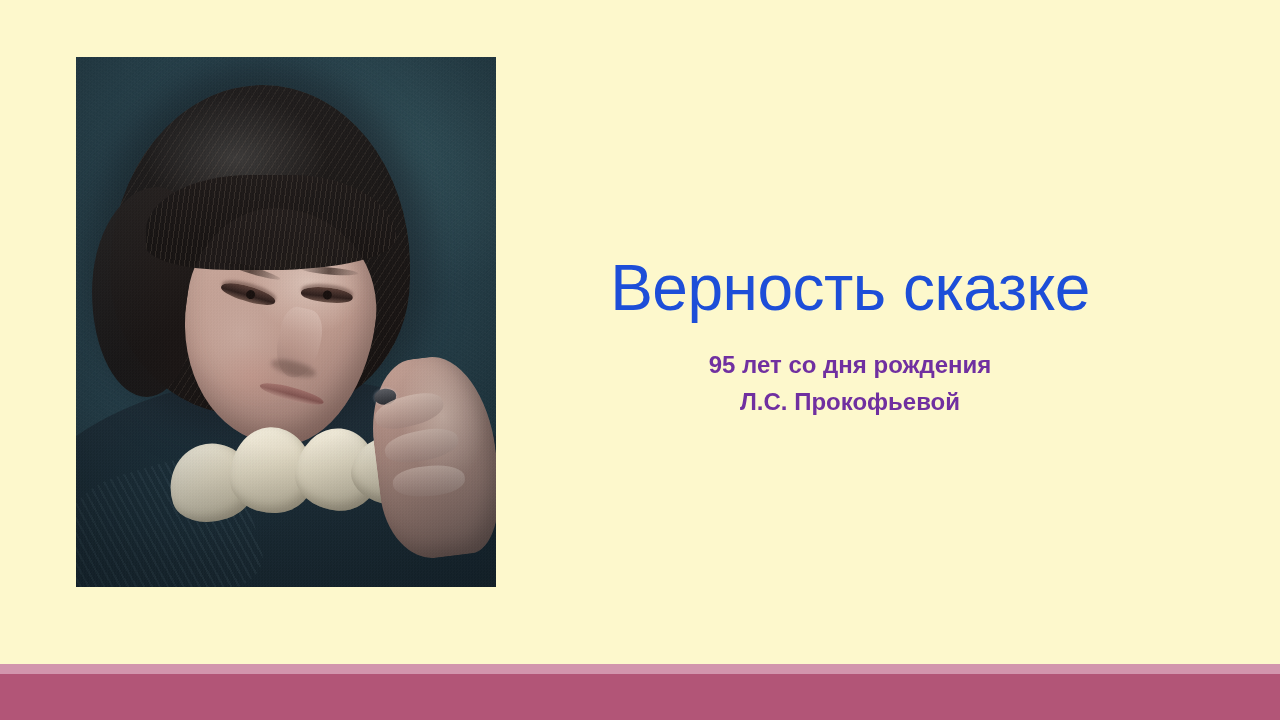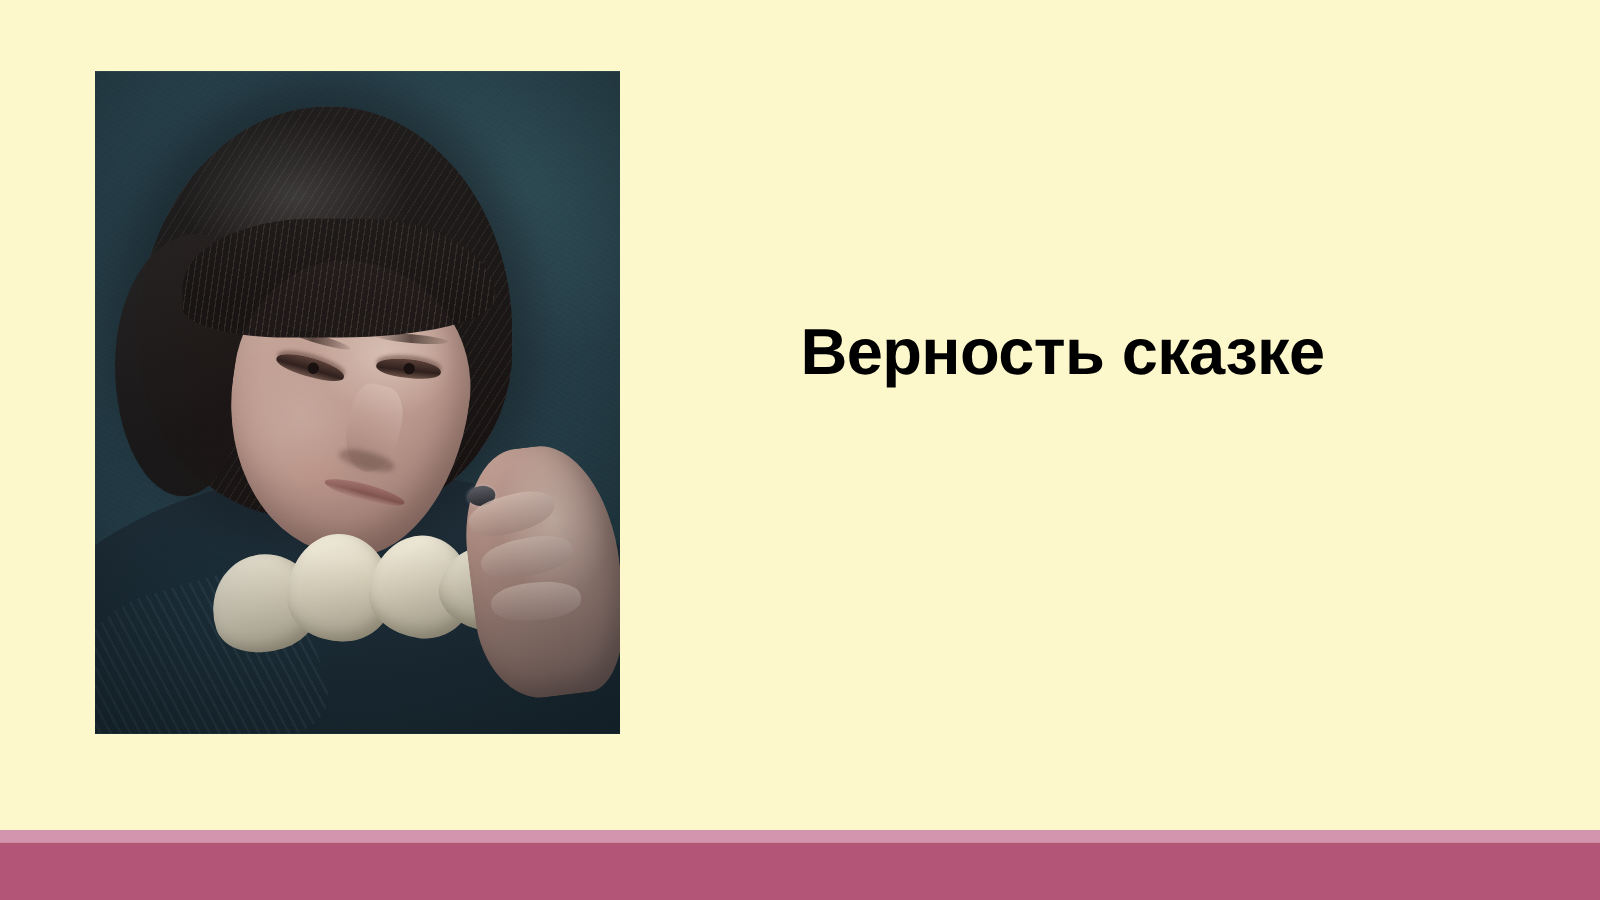--- a/index.html
+++ b/index.html
@@ -253,23 +253,23 @@
   }
 
   
   .text-block {
     position:absolute;
     left:540px; top:255px;
     width:620px;
     text-align:center;
   }
   .title {
-    font-size:52px;
-    font-weight:bold;
-    color:#000000;
+    font-size:64px;
+    font-weight:normal;
+    color:#1d4ed8;
     line-height:1.05;
     letter-spacing:-0.5px;
     white-space:nowrap;
   }
   .subtitle {
     margin-top:24px;
     font-size:24px;
     font-weight:bold;
     color:#7030A0;
     line-height:1.55;
@@ -339,18 +339,22 @@
         <div class="finger f3"></div>
       </div>
 
       <div class="vignette"></div>
       <div class="grain"></div>
     </div>
   </div>
 
   <div class="text-block">
     <div class="title">Верность сказке</div>
+    <div class="subtitle">
+      <div>95 лет со дня рождения</div>
+      <div>Л.С. Прокофьевой</div>
+    </div>
   </div>
 
   <div class="band-light"></div>
   <div class="band-dark"></div>
 
 </div>
 
 </body></html>

